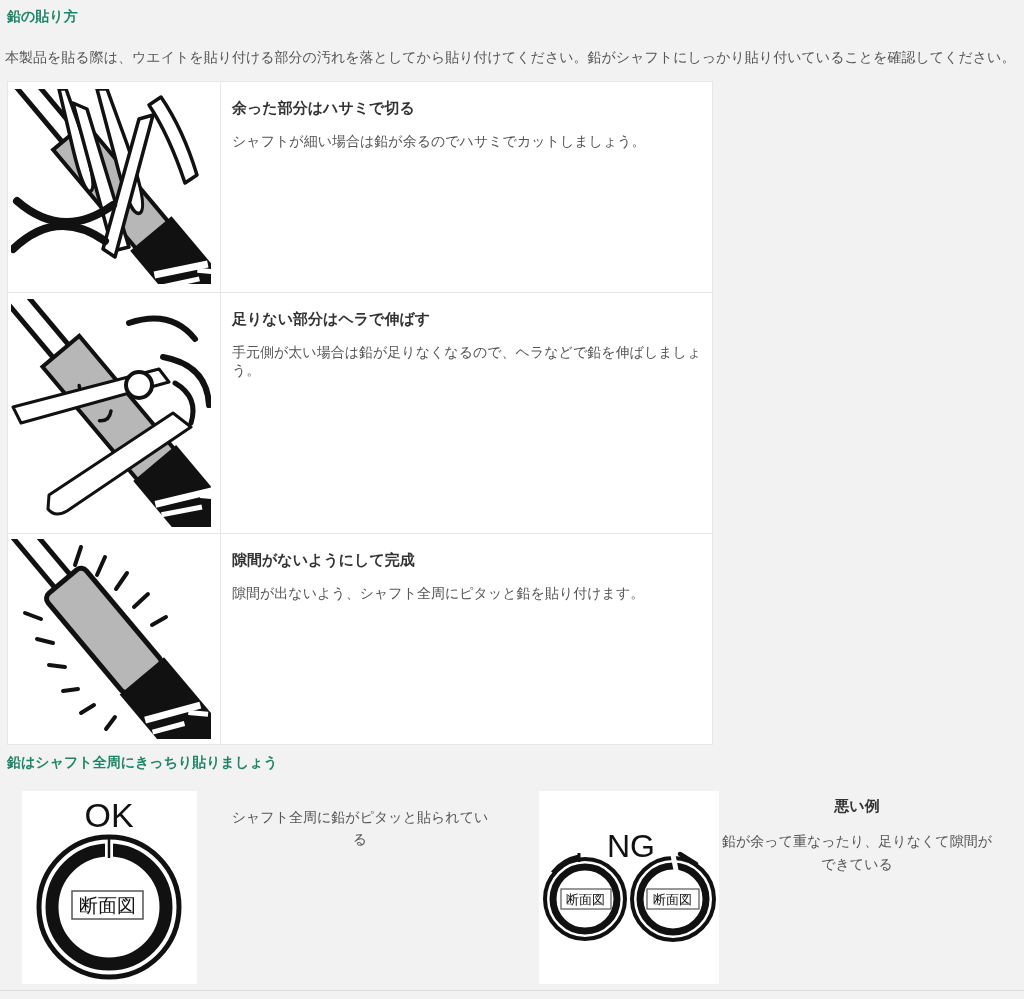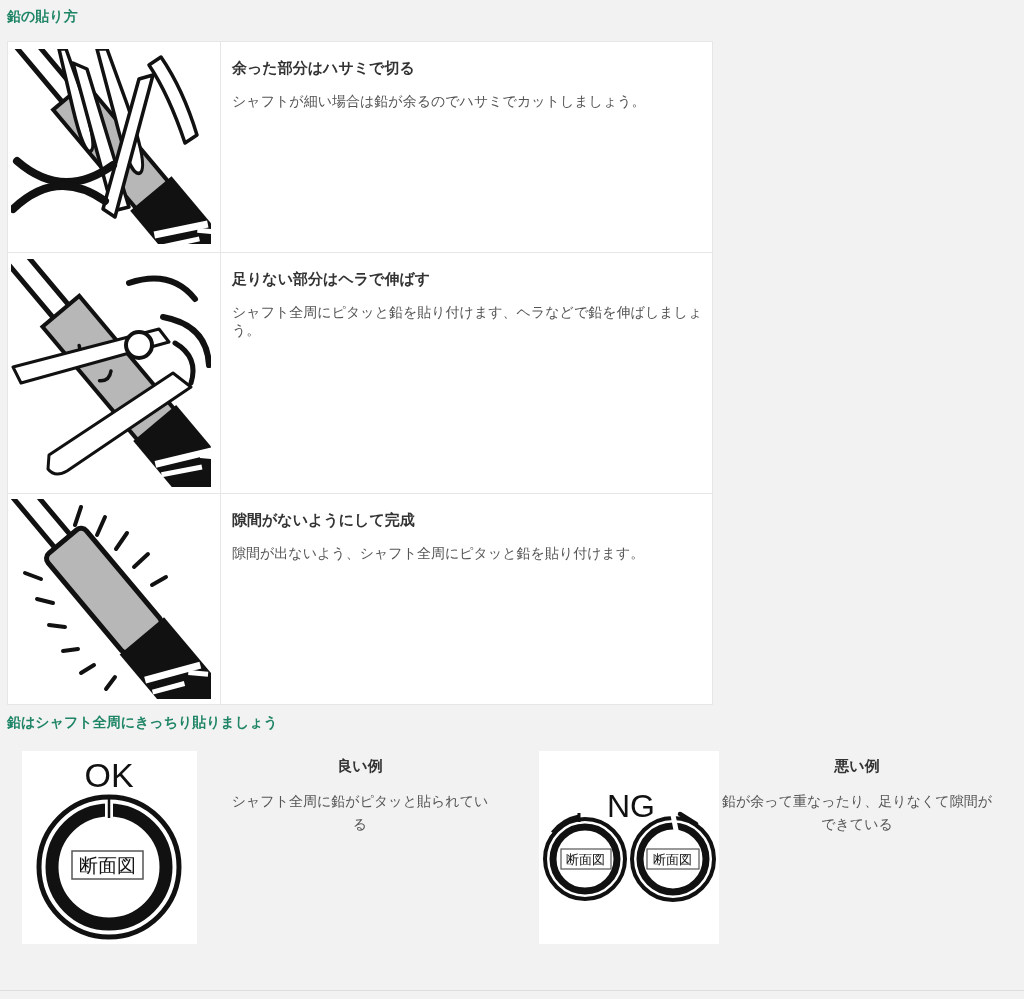--- a/index.html
+++ b/index.html
@@ -48,20 +48,21 @@
   }
   svg text{font-family:"Liberation Sans","DejaVu Sans",sans-serif;}
 </style>
 </head>
 <body>
 
 <div class="page">
 
   <h2 class="sec-heading">鉛の貼り方</h2>
 
+  <p class="intro">本製品を貼る際は、ウエイトを貼り付ける部分の汚れを落としてから貼り付けてください。鉛がシャフトにしっかり貼り付いていることを確認してください。</p>
 
   <table class="steps-table">
     <tbody>
       <tr class="row-1">
         <td class="cell-img">
           <svg width="200" height="195" viewBox="0 0 200 195">
             <rect x="0" y="0" width="200" height="195" fill="#ffffff"></rect>
             <g transform="translate(100,97) rotate(50)">
               <path d="M-150,-9 L-55,-9 M-150,9 L-55,9" stroke="#111" stroke-width="5" fill="none"></path>
               <rect x="-65" y="-21" width="135" height="42" fill="#b7b7b7" stroke="#111" stroke-width="4"></rect>
@@ -101,21 +102,21 @@
             <polygon points="2,108 148,70 158,83 10,124" fill="#fff" stroke="#111" stroke-width="3" stroke-linejoin="round"></polygon>
             <path d="M38,196 L162,114 L180,128 L56,212 Q44,219 37,210 Z" fill="#fff" stroke="#111" stroke-width="3" stroke-linejoin="round"></path>
             <path d="M118,24 Q160,10 184,40" stroke="#111" stroke-width="6" fill="none" stroke-linecap="round"></path>
             <path d="M152,58 Q196,66 198,106" stroke="#111" stroke-width="6" fill="none" stroke-linecap="round"></path>
             <circle cx="128" cy="86" r="13" fill="#fff" stroke="#111" stroke-width="4"></circle>
             <path d="M164,84 Q188,98 180,124" stroke="#111" stroke-width="5" fill="none" stroke-linecap="round"></path>
           </svg>
         </td>
         <td class="cell-text">
           <h3>足りない部分はヘラで伸ばす</h3>
-          <p>シャフト全周にピタッと鉛を貼り付けます、ヘラなどで鉛を伸ばしましょう。</p>
+          <p>手元側が太い場合は鉛が足りなくなるので、ヘラなどで鉛を伸ばしましょう。</p>
         </td>
       </tr>
 
       <tr class="row-3">
         <td class="cell-img">
           <svg width="200" height="200" viewBox="0 0 200 200">
             <rect x="0" y="0" width="200" height="200" fill="#ffffff"></rect>
             <g transform="translate(100,100) rotate(50)">
               <path d="M-150,-10 L-72,-10 M-150,10 L-72,10" stroke="#111" stroke-width="5" fill="none"></path>
               <rect x="-75" y="-25" width="128" height="50" rx="7" fill="#b7b7b7" stroke="#111" stroke-width="5"></rect>
@@ -158,21 +159,20 @@
           <text x="87" y="36" font-size="34" text-anchor="middle" fill="#111">OK</text>
           <circle cx="87" cy="116" r="70" fill="#fff" stroke="#111" stroke-width="5"></circle>
           <circle cx="87" cy="116" r="57" fill="#fff" stroke="#111" stroke-width="13"></circle>
           <rect x="83" y="50" width="8" height="18" fill="#fff"></rect>
           <path d="M87,48 L87,67" stroke="#111" stroke-width="2.5"></path>
           <rect x="50" y="100" width="71" height="28" fill="#fff" stroke="#555" stroke-width="1.5"></rect>
           <text x="85.5" y="121" font-size="19" text-anchor="middle" fill="#111">断面図</text>
         </svg>
       </div>
       <div class="ex-text">
-        <h3>良い例</h3>
         <p>シャフト全周に鉛がピタッと貼られている</p>
       </div>
     </div>
 
     <div class="example example-bad">
       <div class="ex-img">
         <svg width="180" height="193" viewBox="0 0 180 193">
           <rect x="0" y="0" width="180" height="193" fill="#ffffff"></rect>
           <text x="92" y="66" font-size="32" text-anchor="middle" fill="#111">NG</text>
           <circle cx="46" cy="108" r="40" fill="#fff" stroke="#111" stroke-width="4"></circle>

